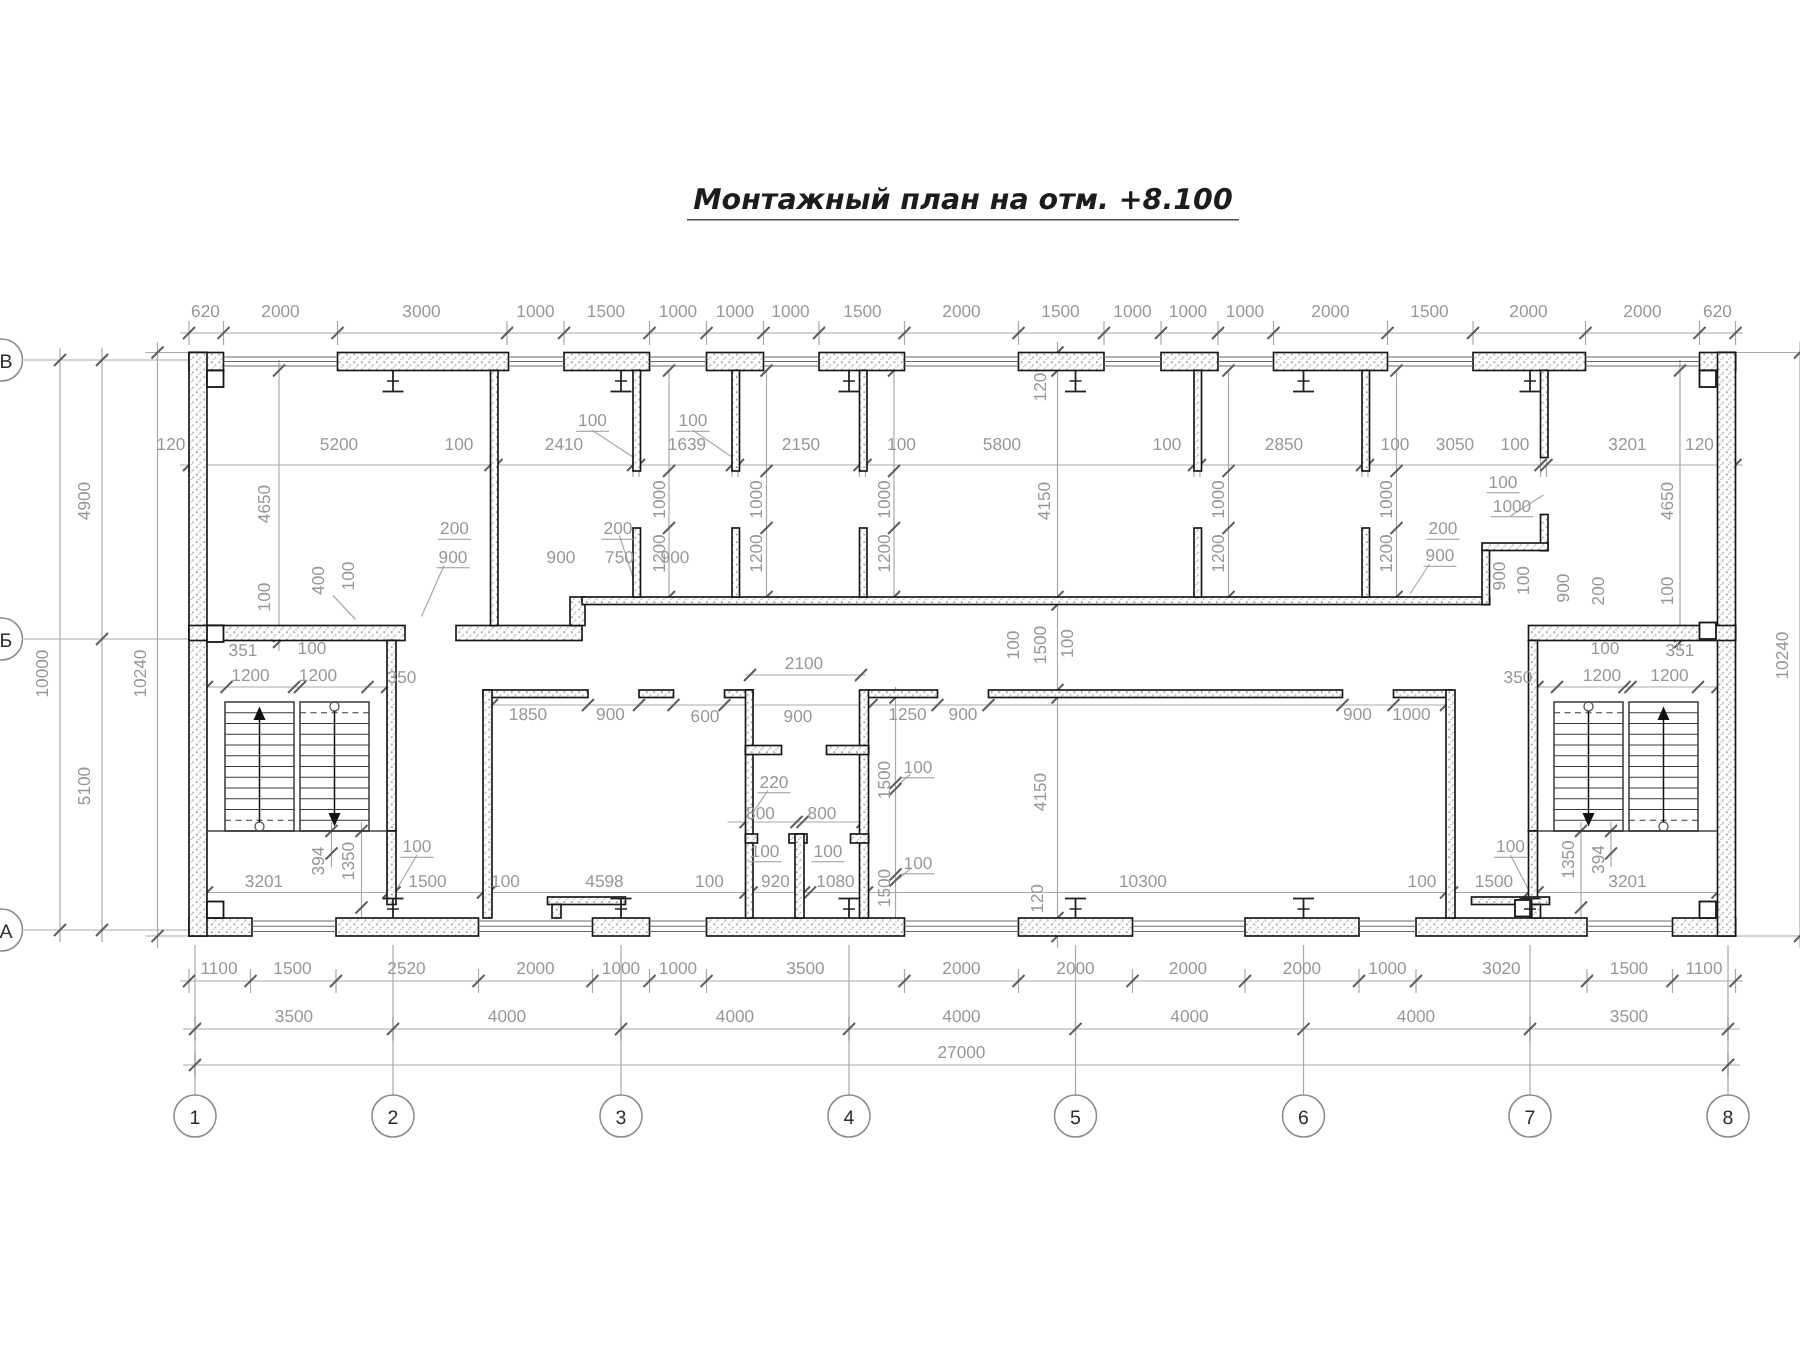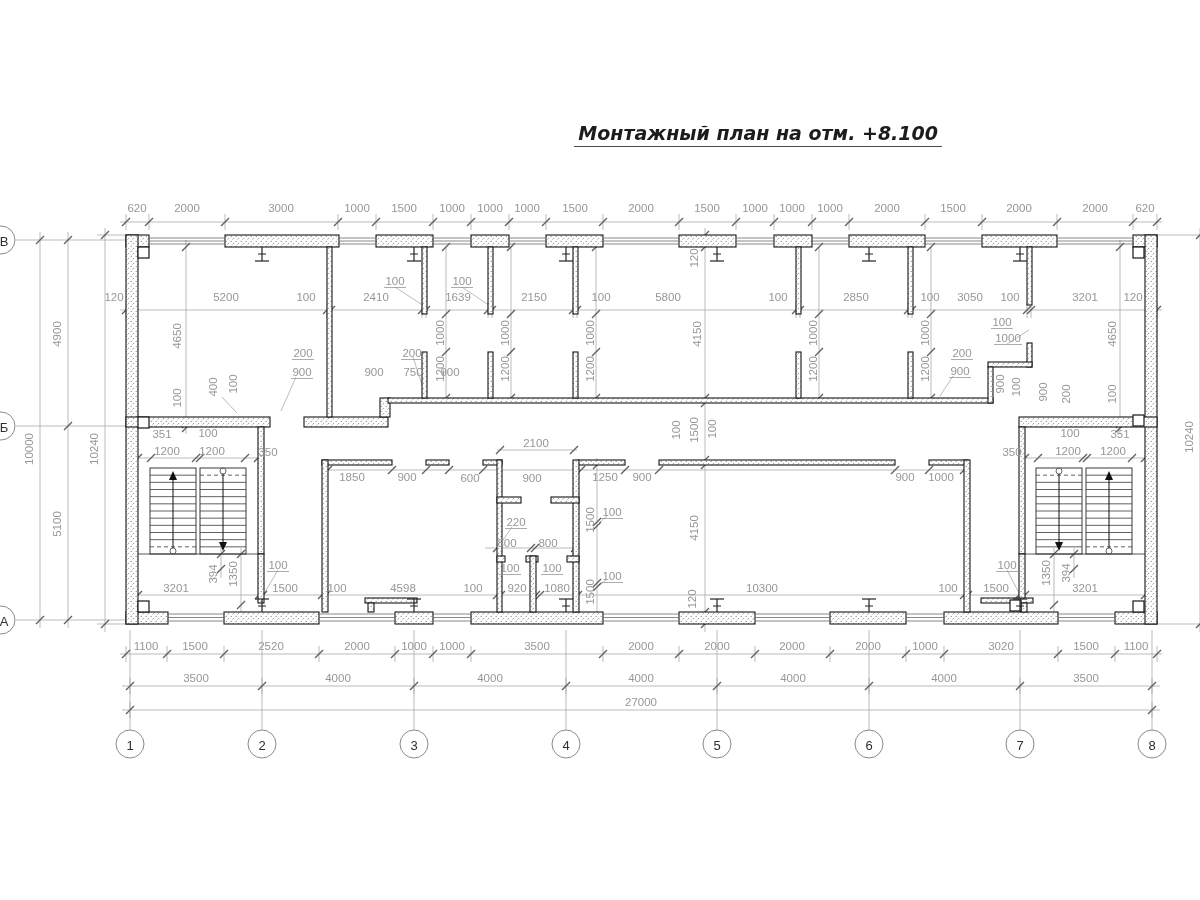--- a/index.html
+++ b/index.html
@@ -1,18 +1,18 @@
 <!DOCTYPE html>
 <html><head>
 <meta charset="utf-8">
 <style>
   html,body{margin:0;padding:0;background:#fff;}
   #stage{position:relative;width:1200px;height:900px;background:#ffffff;overflow:hidden;
          font-family:"Liberation Sans","DejaVu Sans",sans-serif;}
-  #plan-title{position:absolute;top:122px;left:342px;width:600px;text-align:right;
+  #plan-title{position:absolute;top:122px;left:342px;width:600px;text-align:center;
               font-family:"DejaVu Sans",sans-serif;font-style:italic;font-weight:bold;
               font-size:19px;color:#1c1c1c;}
   #plan-title span{border-bottom:1.5px solid #4a4a4a;padding:0 4px 2px 4px;}
   svg{position:absolute;left:0;top:0;}
   text.dim{fill:#979797;font-size:11.5px;font-family:"Liberation Sans","DejaVu Sans",sans-serif;}
   text.bub{fill:#2e2e2e;font-size:13px;font-family:"Liberation Sans","DejaVu Sans",sans-serif;}
 </style>
 </head>
 <body>
 

